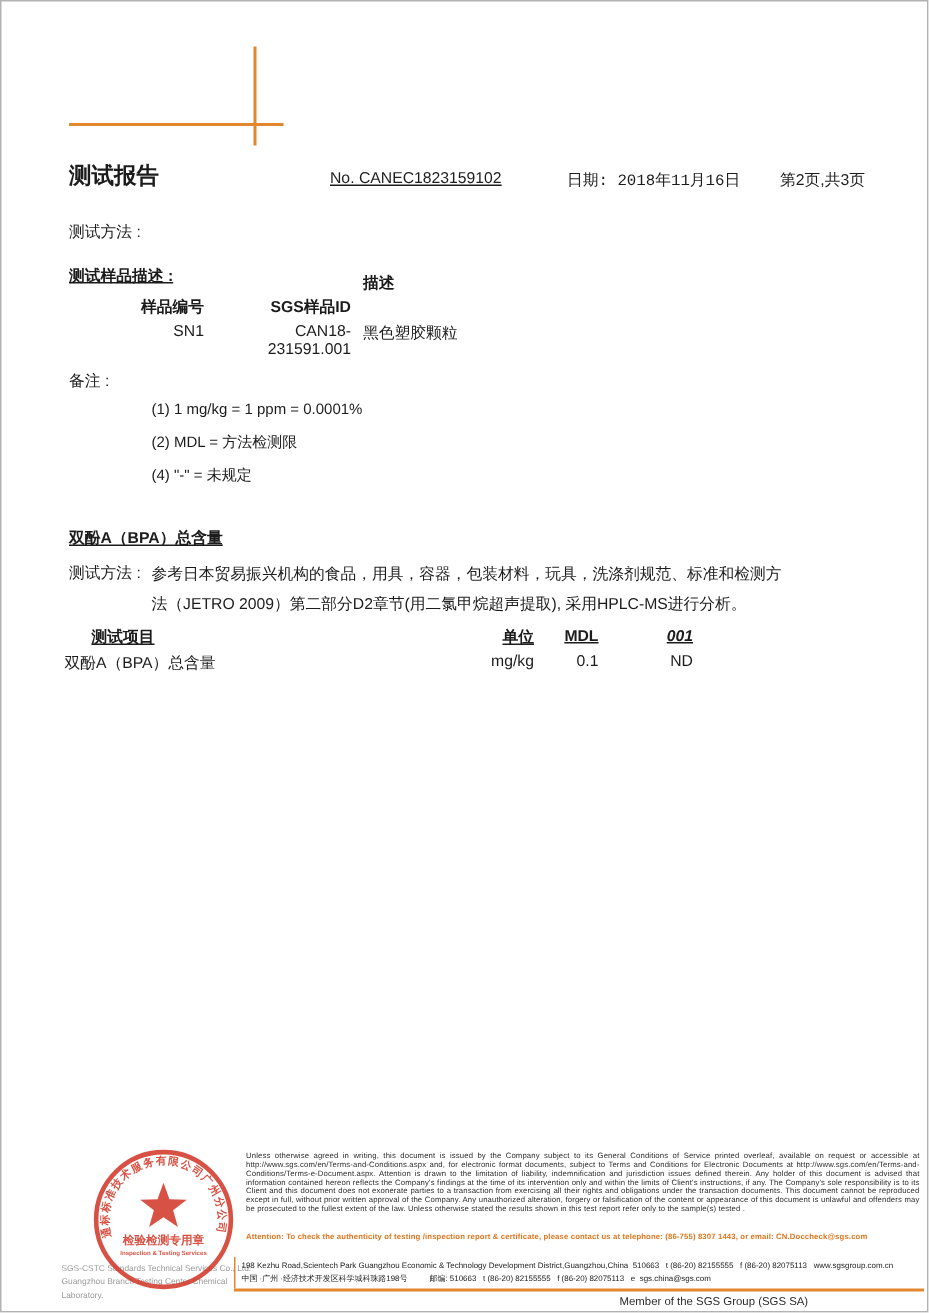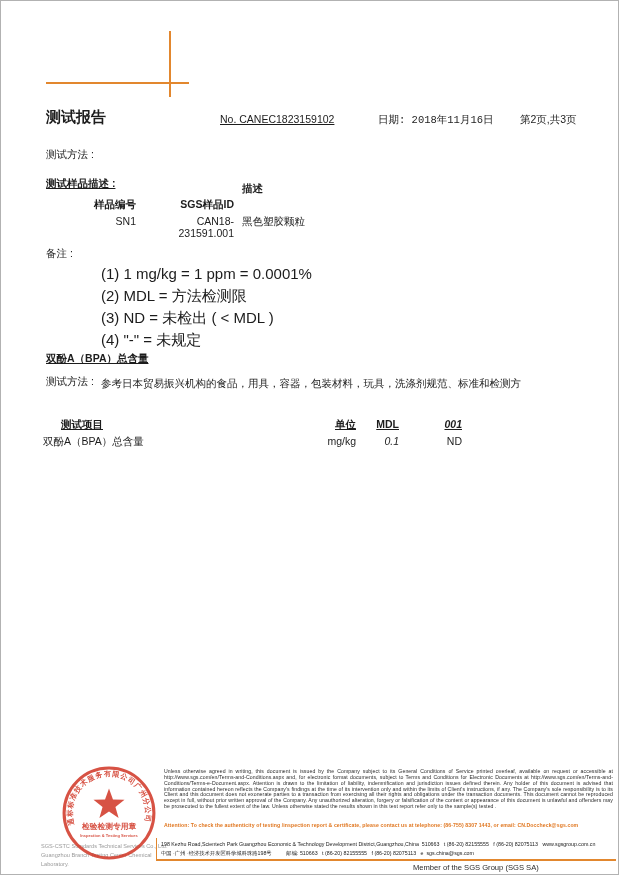--- a/index.html
+++ b/index.html
@@ -14,21 +14,21 @@
     font-weight:bold; font-size:47px; letter-spacing:-2px;
     color:#8b8b8b; line-height:1;
   }
   .orange-line { background:#e2872e; }
   .h-title { font-size:15px; font-weight:bold; }
   .body-txt { font-size:10.5px; }
   .bold { font-weight:bold; }
   .u { text-decoration:underline; }
   .it { font-style:italic; }
   .center { text-align:right; }
-  .notes-line { font-size:15px; line-height:22px; white-space:pre; }
+  .notes-line { font-size:10px; line-height:22px; white-space:pre; }
   .method-text { font-size:10.5px; line-height:20px; }
   .legal {
     font-size:5.15px; line-height:5.85px; text-align:justify; color:#2b2b2b;
     letter-spacing:0.1px;
   }
   .attention {
     font-size:5.15px; line-height:5.9px; color:#e0761f; font-weight:bold;
     letter-spacing:0.1px;
   }
   .addr { font-size:5.3px; line-height:9px; color:#1c1c1c; white-space:pre; }
@@ -58,38 +58,38 @@
     <div class="abs body-txt bold" style="left:241px; top:181px;">描述</div>
     <div class="abs body-txt center" style="left:55px; top:214px; width:80px;">SN1</div>
     <div class="abs body-txt center" style="left:143px; top:214px; width:90px;">CAN18-231591.001</div>
     <div class="abs body-txt" style="left:241px; top:214px;">黑色塑胶颗粒</div>
   </div>
 
   <div class="abs body-txt" style="left:45px; top:246px;">备注 :</div>
   <div class="abs" style="left:100px; top:262px;">
     <div class="notes-line">(1) 1 mg/kg = 1 ppm = 0.0001%</div>
     <div class="notes-line">(2) MDL = 方法检测限</div>
-    <div class="notes-line">(3) ND = 未检出 ( &lt; MDL )</div>
     <div class="notes-line">(4) "-" = 未规定</div>
   </div>
 
   <div class="abs body-txt bold u" style="left:45px; top:351px;">双酚A（BPA）总含量</div>
   <div class="abs body-txt" style="left:45px; top:374px;">测试方法 :</div>
   <div class="abs" style="left:100px; top:372px; width:450px;">
     <div class="method-text">参考日本贸易振兴机构的食品，用具，容器，包装材料，玩具，洗涤剂规范、标准和检测方</div>
+    <div class="method-text">法（JETRO 2009）第二部分D2章节(用二氯甲烷超声提取), 采用HPLC-MS进行分析。</div>
   </div>
 
   <div>
     <div class="abs body-txt bold u" style="left:60px; top:417px;">测试项目</div>
     <div class="abs body-txt bold u center" style="left:305px; top:417px; width:50px;">单位</div>
     <div class="abs body-txt bold u center" style="left:358px; top:417px; width:40px;">MDL</div>
     <div class="abs body-txt bold u it center" style="left:417px; top:417px; width:44px;">001</div>
     <div class="abs body-txt" style="left:42px; top:434px;">双酚A（BPA）总含量</div>
     <div class="abs body-txt center" style="left:305px; top:434px; width:50px;">mg/kg</div>
-    <div class="abs body-txt center" style="left:358px; top:434px; width:40px;font-style:italic;">0.1</div>
+    <div class="abs body-txt center" style="left:358px; top:434px; width:40px;">0.1</div>
     <div class="abs body-txt center" style="left:417px; top:434px; width:44px;">ND</div>
   </div>
 
   <div class="abs company-gray" style="left:40px; top:841px; width:140px;">
     <div>SGS-CSTC Standards Technical Services Co., Ltd.</div>
     <div>Guangzhou Branch Testing Center Chemical Laboratory.</div>
   </div>
 
   <svg class="abs stamp-svg" style="left:59px; top:763px;" width="98" height="98" viewBox="0 0 96 96">
     <circle cx="48" cy="48" r="44" fill="none" stroke="#d23b2b" stroke-width="3"></circle>

